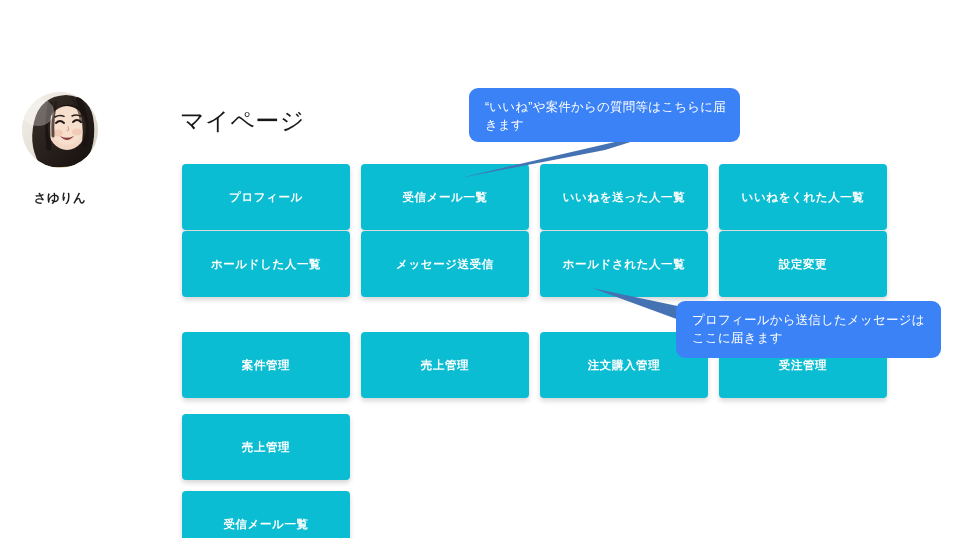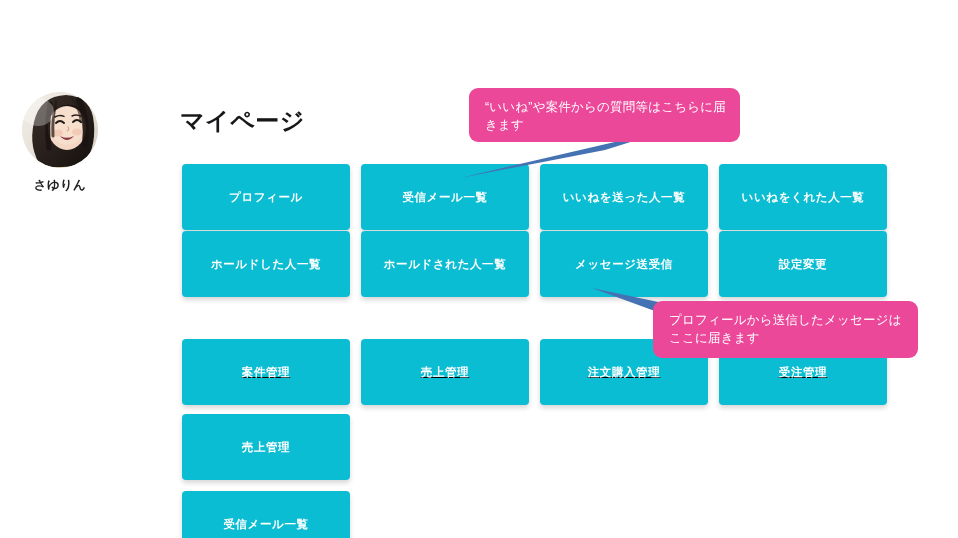--- a/index.html
+++ b/index.html
@@ -27,49 +27,49 @@
     width: 76px;
     height: 76px;
     margin: 0 auto;
     border-radius: 50%;
     overflow: hidden;
     position: relative;
     background: #e9e4dd;
   }
   #avatar svg { display: block; width: 76px; height: 76px; }
   #profile-name {
-    margin-top: 9px;
+    margin-top: 22px;
     font-size: 12.5px;
     font-weight: bold;
     color: #1c1c1c;
     letter-spacing: .3px;
     white-space: nowrap;
   }
 
   
   #page-title {
     position: absolute;
     left: 180px;
     top: 105px;
     font-size: 24px;
-    font-weight: bold;
+    font-weight: normal;
     color: #17171a;
     letter-spacing: .5px;
   }
 
   
   .tile-row {
     position: absolute;
     left: 182px;
     display: flex;
     gap: 11px;
   }
   #row-0 { top: 164px; }
   #row-1 { top: 231px; }
-  #row-2 { top: 339px; text-decoration: underline; }
+  #row-2 { top: 332px; }
   #row-3 { top: 414px; flex-direction: column; }
 
   .tile {
     width: 168px;
     height: 66px;
     background: #0bbdd2;
     border-radius: 4px;
     display: flex;
     align-items: center;
     justify-content: center;
@@ -80,38 +80,38 @@
     box-shadow: 0 3px 5px rgba(0,0,0,0.16);
     box-sizing: border-box;
     text-align: center;
     cursor: pointer;
     user-select: none;
   }
 
   
   .callout {
     position: absolute;
-    background: #ec4899;
+    background: #3b82f6;
     border-radius: 9px;
     color: #ffffff;
     font-size: 12.5px;
     line-height: 1.45;
     letter-spacing: .2px;
     box-sizing: border-box;
     padding: 10px 14px 11px 16px;
     z-index: 5;
   }
   #callout-0 {
     left: 469px;
     top: 88px;
     width: 271px;
     height: 54px;
   }
   #callout-1 {
-    left: 653px;
+    left: 676px;
     top: 301px;
     width: 265px;
     height: 57px;
   }
 
   .callout-tail {
     position: absolute;
     z-index: 4;
     overflow: visible;
   }
@@ -185,22 +185,22 @@
 
 <div class="tile-row" id="row-0">
   <div class="tile">プロフィール</div>
   <div class="tile">受信メール一覧</div>
   <div class="tile">いいねを送った人一覧</div>
   <div class="tile">いいねをくれた人一覧</div>
 </div>
 
 <div class="tile-row" id="row-1">
   <div class="tile">ホールドした人一覧</div>
+  <div class="tile">メッセージ送受信</div>
   <div class="tile">ホールドされた人一覧</div>
-  <div class="tile">メッセージ送受信</div>
   <div class="tile">設定変更</div>
 </div>
 
 <div class="tile-row" id="row-2">
   <div class="tile">案件管理</div>
   <div class="tile">売上管理</div>
   <div class="tile">注文購入管理</div>
   <div class="tile">受注管理</div>
 </div>
 

